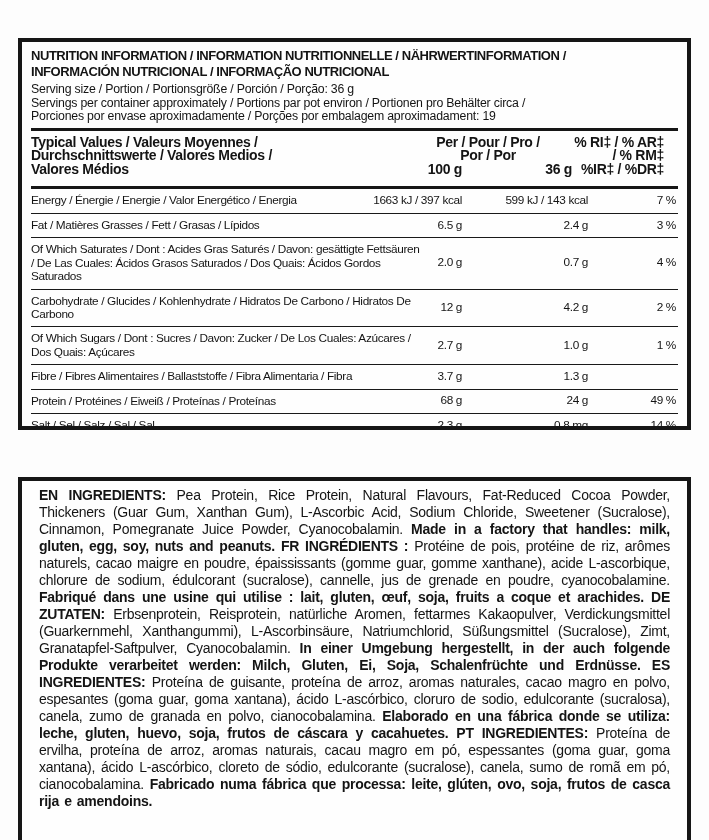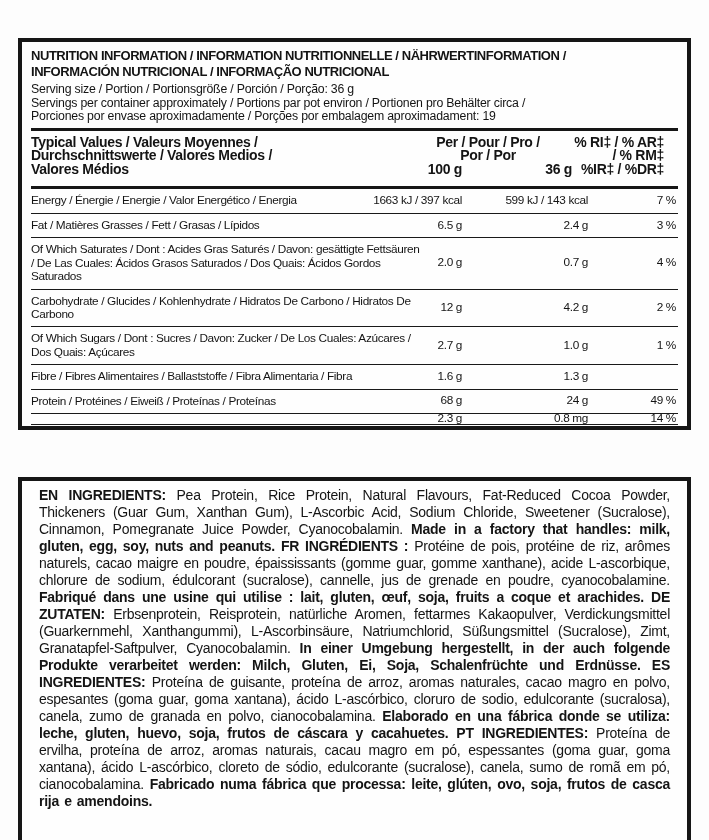--- a/index.html
+++ b/index.html
@@ -134,33 +134,34 @@
 
   <div class="row">
     <div class="c-label">Of Which Sugars / Dont : Sucres / Davon: Zucker / De Los Cuales: Azúcares / Dos Quais: Açúcares</div>
     <span class="val v100">2.7 g</span>
     <span class="val v36">1.0 g</span>
     <span class="val vri">1 %</span>
   </div>
 
   <div class="row">
     <div class="c-label">Fibre / Fibres Alimentaires / Ballaststoffe / Fibra Alimentaria / Fibra</div>
-    <span class="val v100">1.6 g</span>
+    <span class="val v100">3.7 g</span>
     <span class="val v36">1.3 g</span>
     <span class="val vri"></span>
   </div>
 
   <div class="row">
     <div class="c-label">Protein / Protéines / Eiweiß / Proteínas / Proteínas</div>
     <span class="val v100">68 g</span>
     <span class="val v36">24 g</span>
     <span class="val vri">49 %</span>
   </div>
 
   <div class="row">
+    <div class="c-label">Salt / Sel / Salz / Sal / Sal</div>
     <span class="val v100">2.3 g</span>
     <span class="val v36">0.8 mg</span>
     <span class="val vri">14 %</span>
   </div>
 
   <div class="row">
     <div class="c-label">Vitamin C / Vitamine C / Vitamin C / Vitamina C / Vitamina C</div>
     <span class="val v100">265 mg (331%‡)</span>
     <span class="val v36">95 mg</span>
     <span class="val vri">119 %</span>

